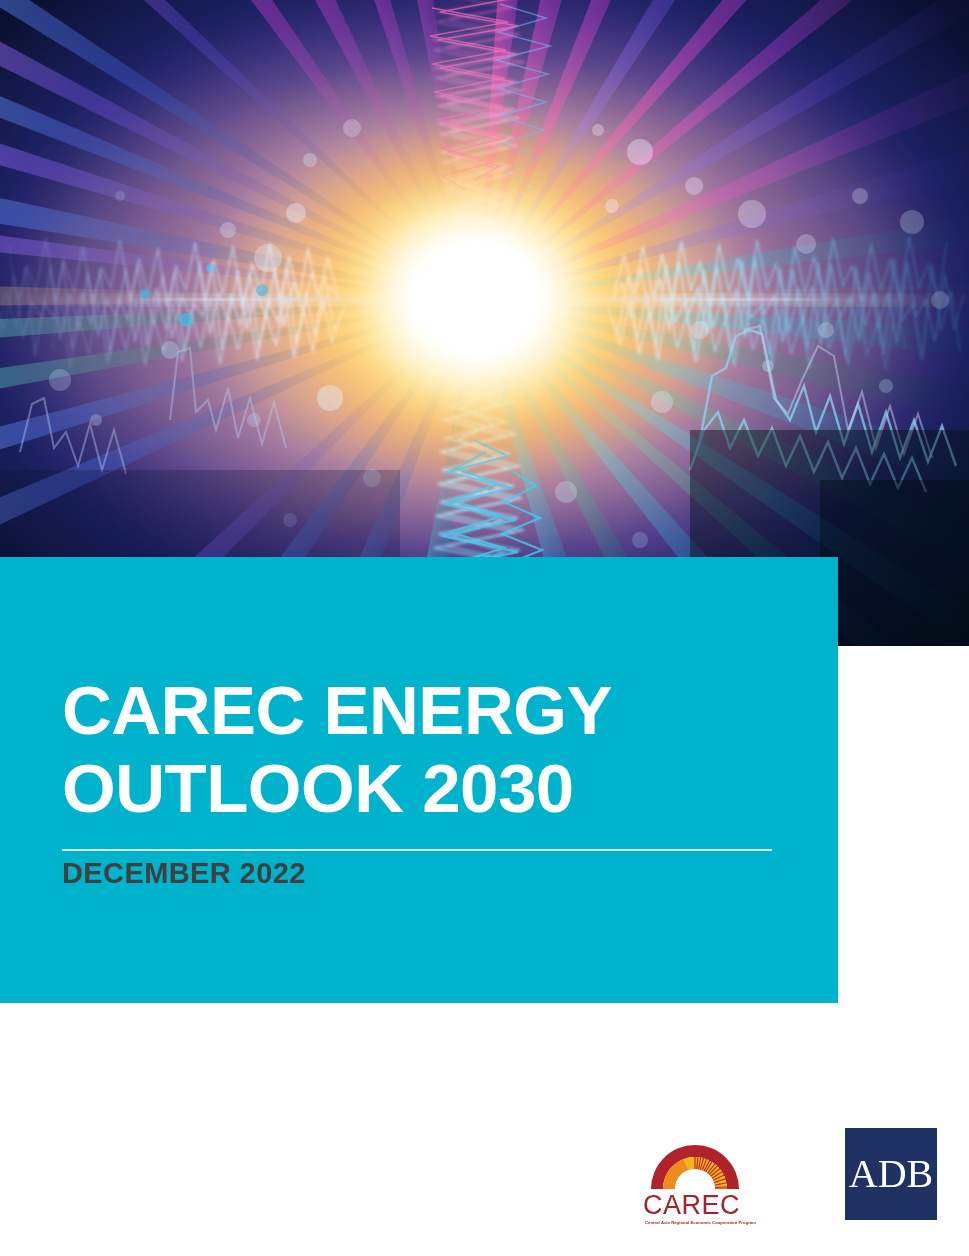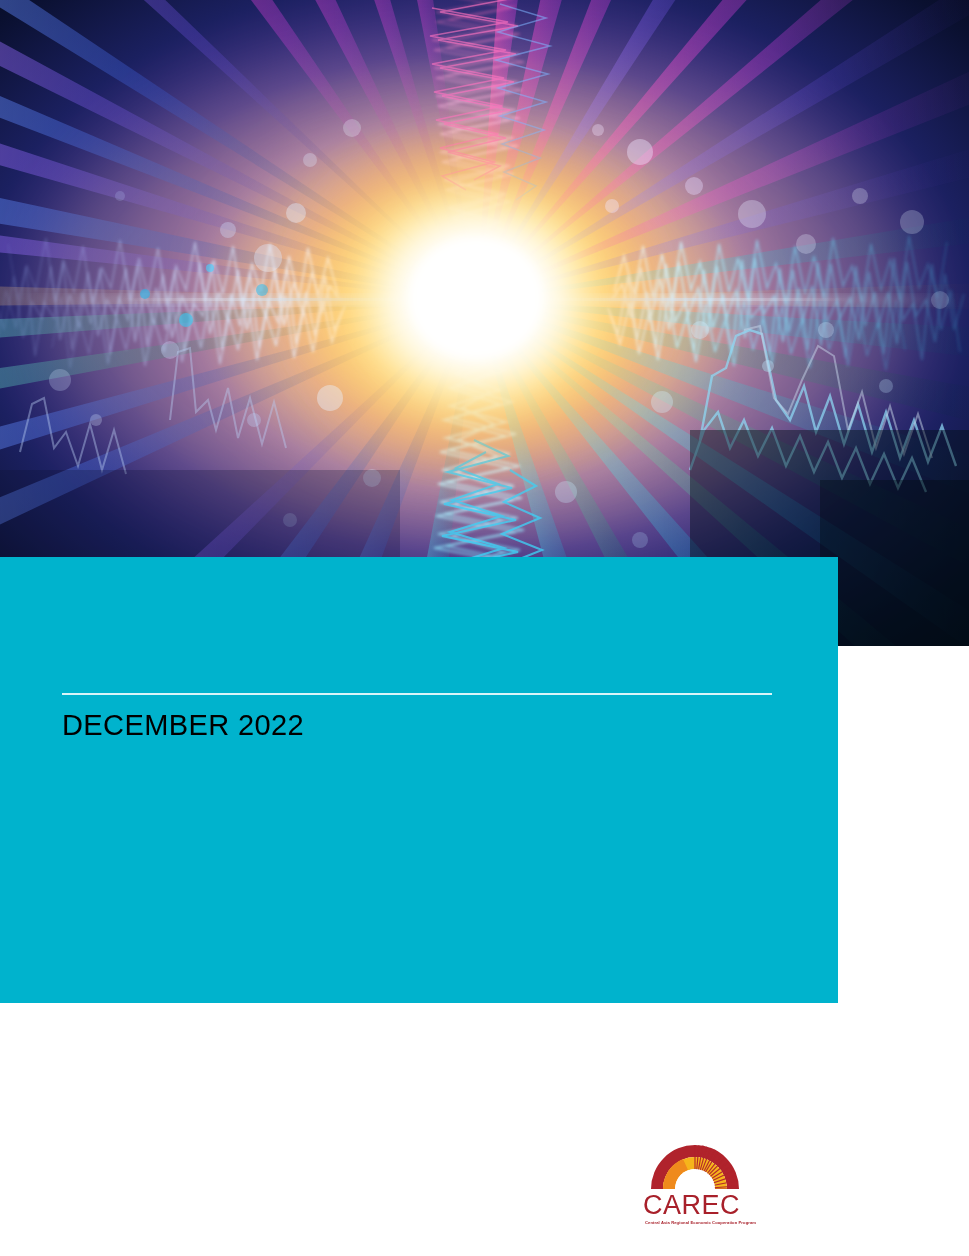--- a/index.html
+++ b/index.html
@@ -64,24 +64,24 @@
     white-space: pre-line;
   }
   .title-rule {
     height: 2px;
     background: rgba(255,255,255,0.85);
     width: 710px;
     margin-top: 21px;
   }
   .cover-date {
     margin: 0;
-    padding-top: 14px;
-    color: #000000;
+    padding-top: 6px;
+    color: #404040;
     font-family: "Liberation Sans", sans-serif;
-    font-weight: 400;
+    font-weight: 700;
     font-size: 29px;
     letter-spacing: 0.4px;
   }
 
   
   .footer-logos {
     position: absolute;
     left: 0;
     top: 1003px;
     width: 969px;
@@ -400,20 +400,22 @@
 
         <rect x="690" y="430" width="279" height="216" fill="#021016" opacity="0.45"></rect>
         <rect x="820" y="480" width="149" height="166" fill="#010a10" opacity="0.38"></rect>
         <rect x="0" y="470" width="400" height="176" fill="#0a1030" opacity="0.25"></rect>
       </g>
     </svg>
   </div>
 
   <div class="title-block">
     <div class="title-inner">
+      <h1 class="cover-title">CAREC ENERGY
+OUTLOOK 2030</h1>
       <div class="title-rule"></div>
       <p class="cover-date">DECEMBER 2022</p>
     </div>
   </div>
 
   <div class="footer-logos"></div>
 
   <div class="carec-logo">
     <svg viewBox="0 0 120 105" xmlns="http://www.w3.org/2000/svg">
       <defs>
@@ -450,14 +452,17 @@
 
         <path d="M36,64 A20,20 0 0 1 76,64 Z" fill="#ffffff"></path>
       </g>
 
       <text x="4" y="89" font-family="Liberation Sans, sans-serif" font-size="27" font-weight="400" letter-spacing="0.5" fill="#a8202a">CAREC</text>
 
       <text x="6" y="99" font-family="Liberation Sans, sans-serif" font-size="4.1" font-weight="700" letter-spacing="0.1" fill="#a8202a">Central Asia Regional Economic Cooperation Program</text>
     </svg>
   </div>
 
+  <div class="adb-logo">
+    <span class="adb-wordmark">ADB</span>
+  </div>
 
 </div>
 
 </body></html>

